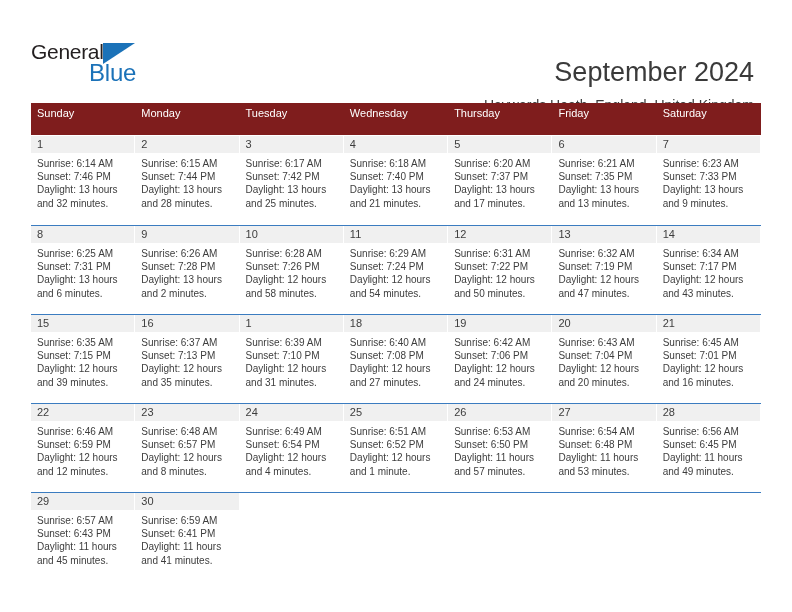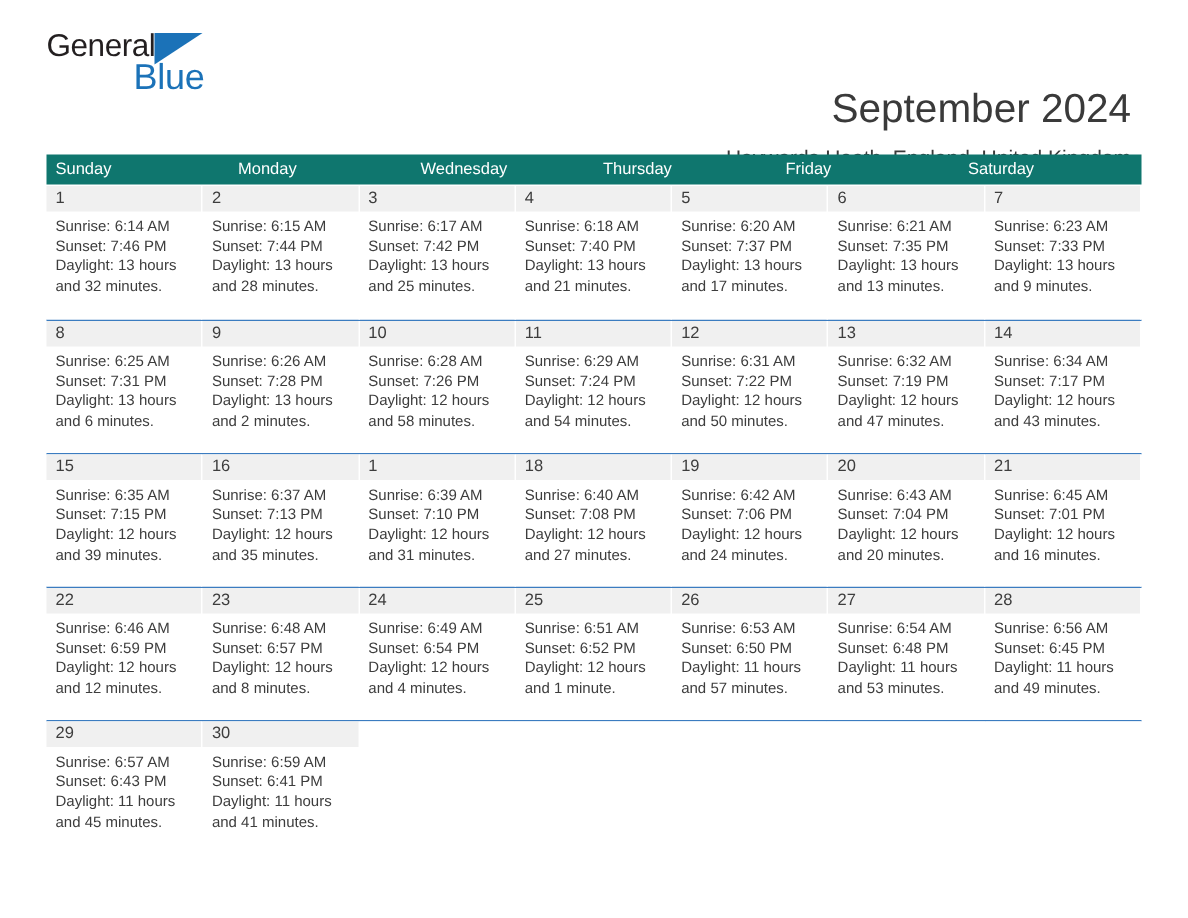--- a/index.html
+++ b/index.html
@@ -25,21 +25,21 @@
     position: absolute;
     left: 0;
     top: 0;
     width: 792px;
     height: 100px;
   }
 
   .logo {
     position: absolute;
     left: 31px;
-    top: 19px;
+    top: 40px;
     width: 130px;
     height: 46px;
   }
 
   .logo-general {
     position: absolute;
     left: 0;
     top: 0;
     font-size: 21px;
     color: #231f20;
@@ -97,22 +97,22 @@
   .calendar {
     position: absolute;
     left: 31px;
     top: 103px;
     width: 730px;
   }
 
   .dow-row {
     display: flex;
     width: 730px;
-    height: 20px;
-    background: #0f766e;
+    height: 32px;
+    background: #7f1d1d;
   }
 
   .dow {
     flex: 1 1 0;
     color: #ffffff;
     font-size: 11px;
     line-height: 20px;
     padding-left: 6px;
     white-space: nowrap;
   }
@@ -176,20 +176,21 @@
       <div class="cal-subtitle">Haywards Heath, England, United Kingdom</div>
     </div>
 
   </div>
 
   <div class="calendar">
 
     <div class="dow-row">
       <div class="dow">Sunday</div>
       <div class="dow">Monday</div>
+      <div class="dow">Tuesday</div>
       <div class="dow">Wednesday</div>
       <div class="dow">Thursday</div>
       <div class="dow">Friday</div>
       <div class="dow">Saturday</div>
     </div>
 
     <div id="weeks-container">
         <div class="week first">
           <div class="cell">
             <div class="daynum-band">1</div>

